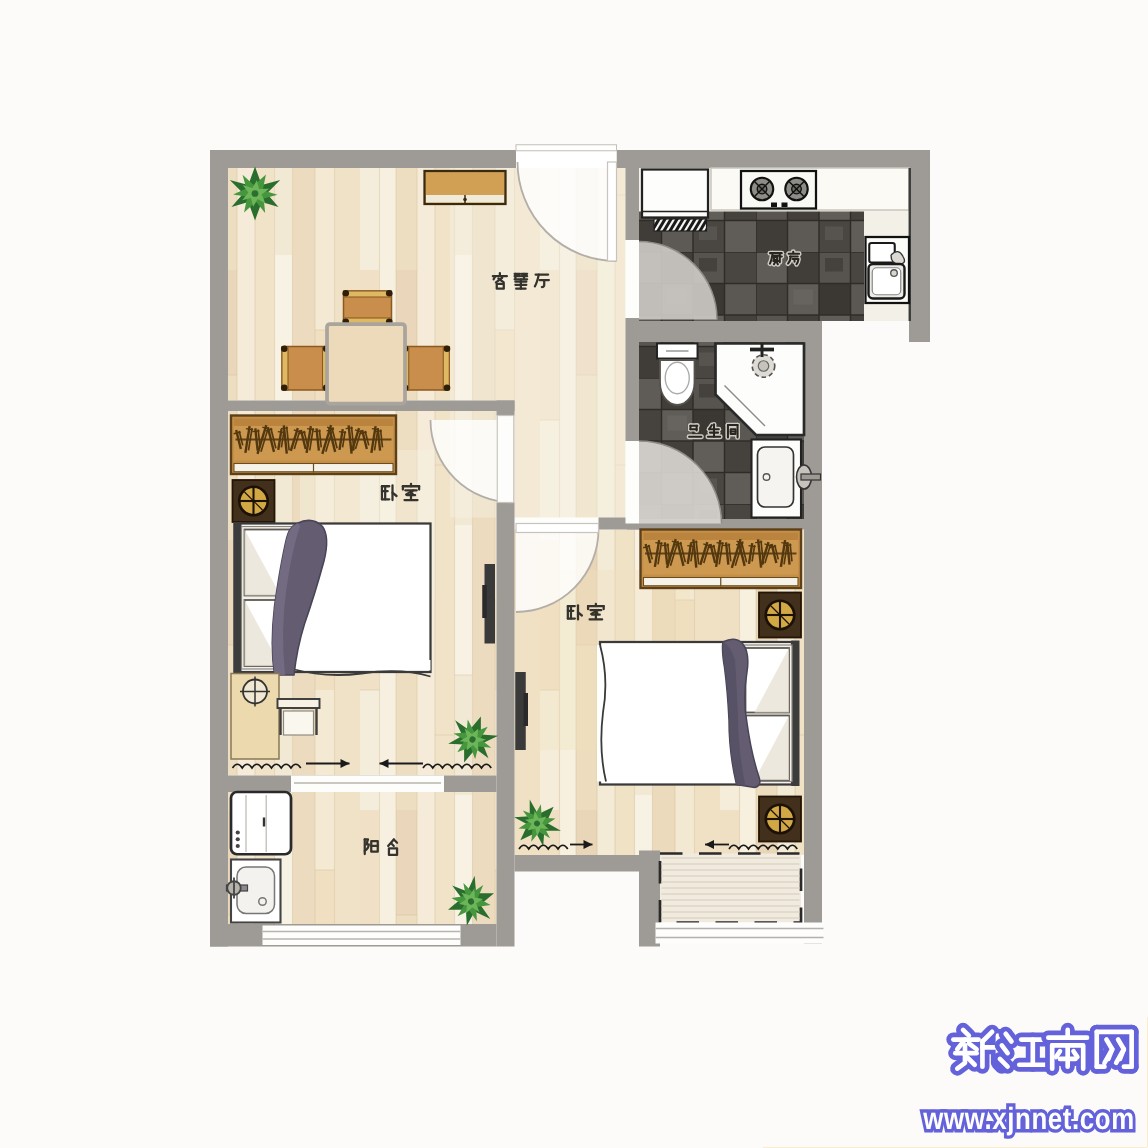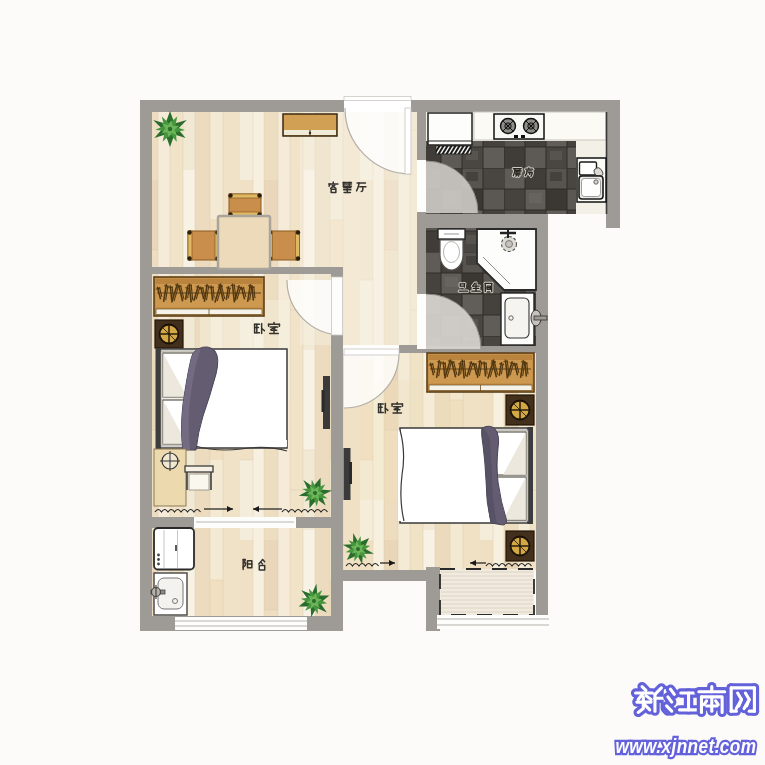--- a/index.html
+++ b/index.html
@@ -1,16 +1,16 @@
 <!DOCTYPE html>
 <html><head><meta charset="utf-8">
 <style>
 html,body{margin:0;padding:0;background:#fff;}
 #page{position:relative;width:765px;height:765px;background:#eab308;overflow:hidden;
-font-family:"Liberation Sans", sans-serif;font-style:italic;}
+font-family:"Liberation Sans", sans-serif;}
 </style></head><body>
 <div id="page">
 <svg width="765" height="765" viewBox="0 0 765 765">
 <defs>
 <pattern id="wood" width="120" height="180" patternUnits="userSpaceOnUse">
  <rect width="120" height="180" fill="#f1e5cb"></rect>
  <rect x="0" width="13" height="180" fill="#eedcbb"></rect>
  <rect x="13" width="11" height="180" fill="#f6eedb"></rect>
  <rect x="24" width="14" height="180" fill="#ebd8b5"></rect>
  <rect x="38" width="12" height="180" fill="#f3e8d1"></rect>

